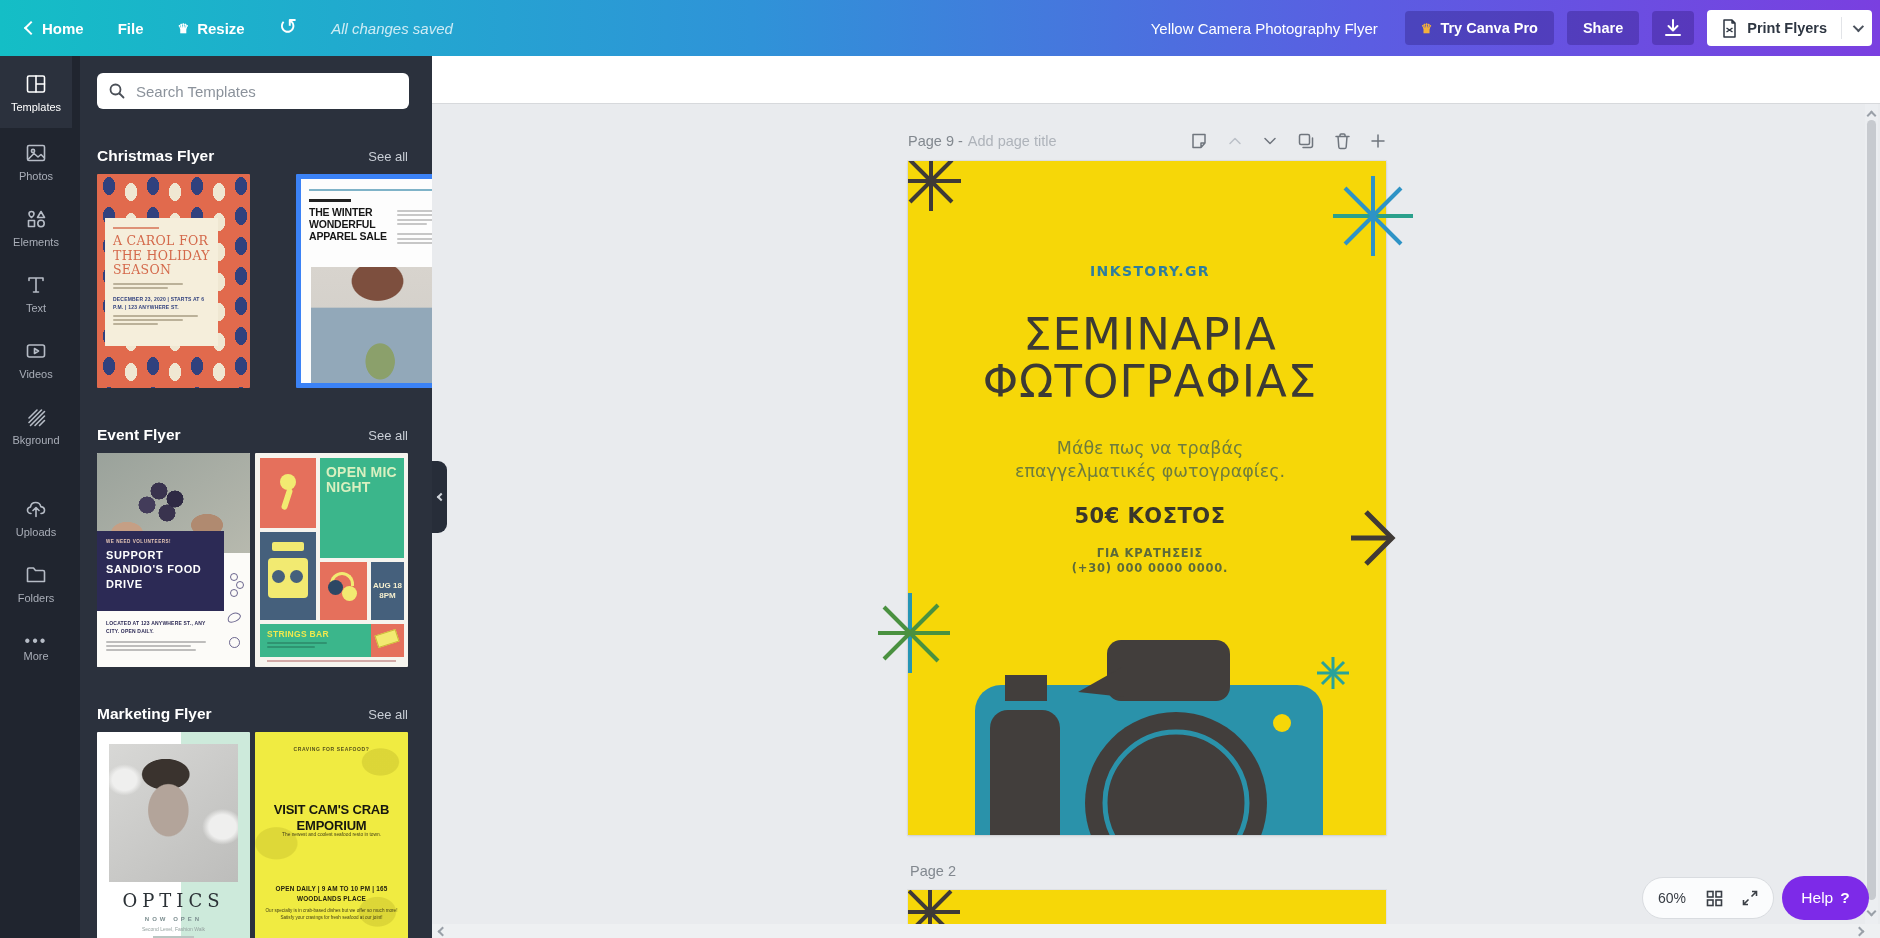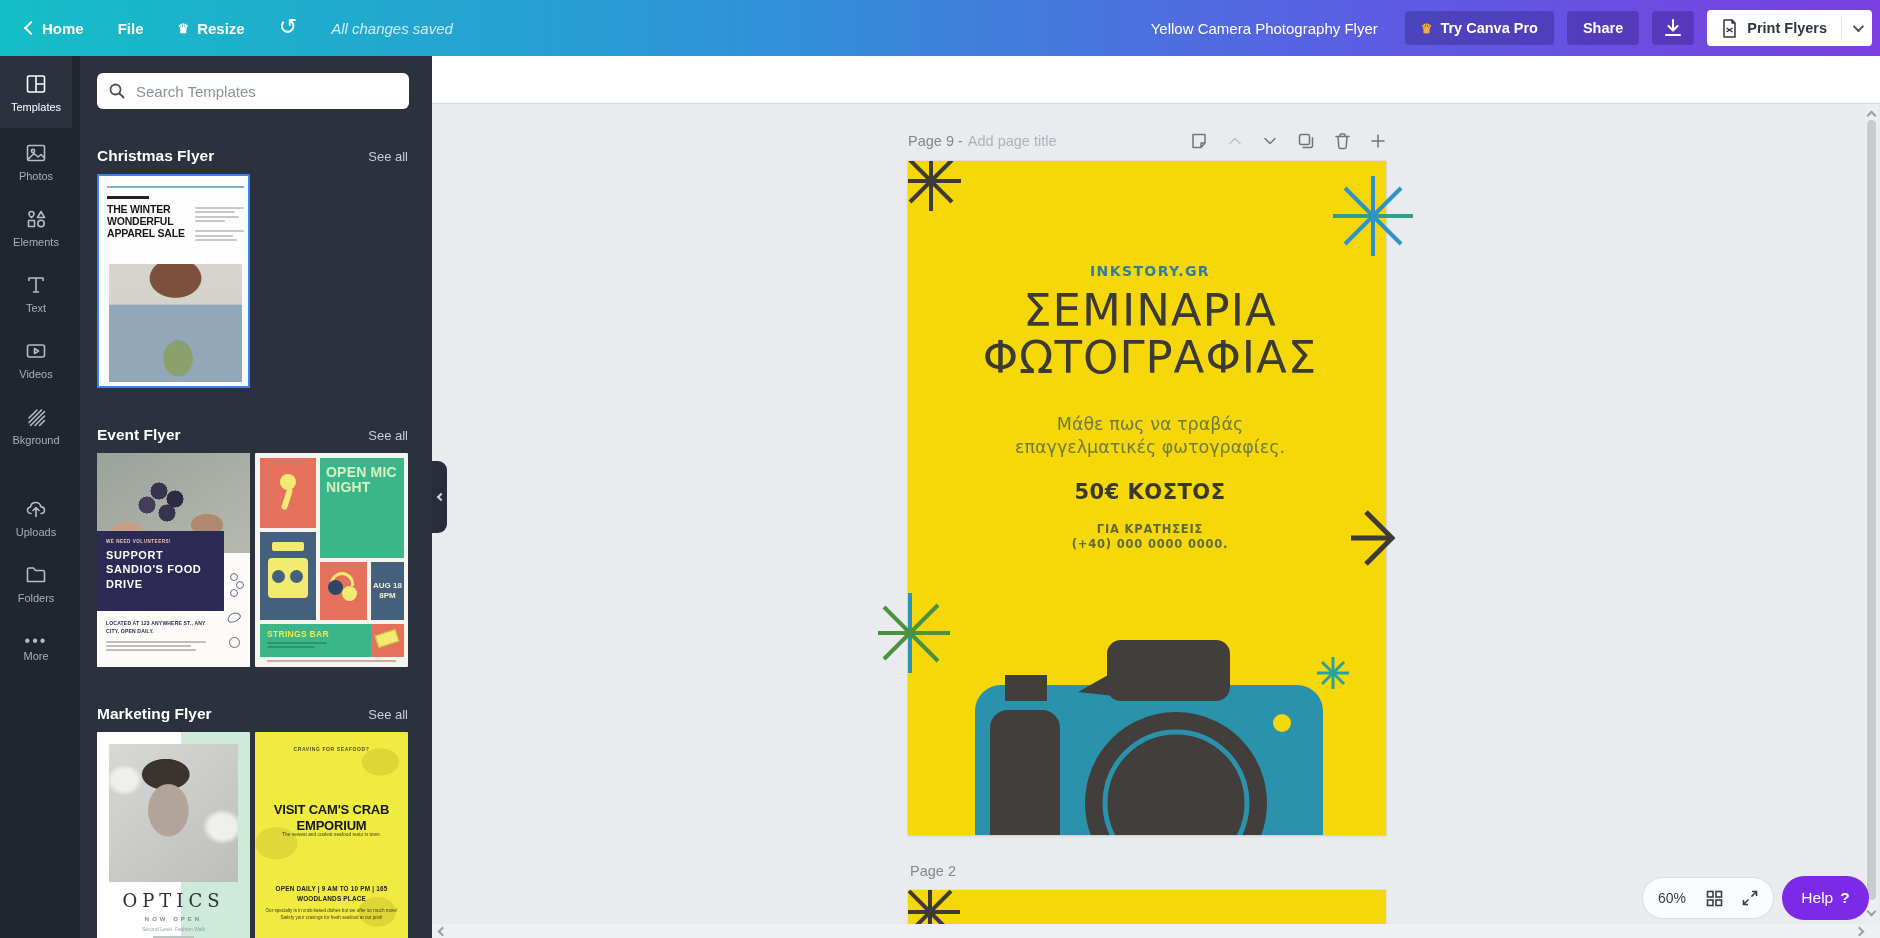--- a/index.html
+++ b/index.html
@@ -60,21 +60,21 @@
       radial-gradient(9px 13px at 12px 12px,#31417e 68%,transparent 70%),
       radial-gradient(9px 13px at 34px 18px,#efe7d2 68%,transparent 70%);
     background-size:44px 30px;}
   .carol-card{position:absolute;left:8px;top:44px;width:113px;height:128px;background:#f5eedb;padding:9px 8px;}
   .carol-kick{width:46px;height:2px;background:#d4694b;opacity:.7;margin-bottom:5px;}
   .carol-title{font-family:"DejaVu Serif","Liberation Serif",serif;font-size:12.5px;line-height:1.16;color:#d4694b;letter-spacing:.3px;}
   .carol-date{margin-top:6px;font-size:5px;font-weight:700;color:#31417e;line-height:1.6;letter-spacing:.2px;}
   .carol-fine .bl{height:2px;margin:2px 0;background:#8a7f63;}
 
   
-  .t-winter{background:#fdfdfd;border:2px solid #3b82f6;}
+  .t-winter{background:#fdfdfd;border:5px solid #3b82f6;margin-left:41px;}
   .win-line{position:absolute;left:8px;top:10px;width:137px;height:2px;background:#7fb3c8;}
   .win-kick{position:absolute;left:8px;top:20px;width:42px;height:3px;background:#222;}
   .win-title{position:absolute;left:8px;top:28px;width:82px;font-size:10.5px;font-weight:800;color:#161616;line-height:1.12;letter-spacing:-.2px;}
   .win-col{position:absolute;left:96px;top:28px;width:49px;}
   .win-col .bl{height:2px;margin:2.5px 0;background:#9a9a9a;}
   .win-photo{position:absolute;left:10px;top:88px;width:133px;height:118px;
     background:
       radial-gradient(42px 32px at 50% 12%,#7d4f3e 60%,transparent 63%),
       radial-gradient(26px 32px at 52% 80%,#8ba06b 55%,transparent 58%),
       linear-gradient(180deg,transparent 34%,#92a8b9 35%),
@@ -165,21 +165,21 @@
   .ph-icons svg{stroke:#6f757d;fill:none;stroke-width:1.5;stroke-linecap:round;stroke-linejoin:round;cursor:pointer;}
   .ph-icons svg.dim{stroke:#bcc1c8;}
 
   .page1{position:absolute;left:476px;top:57px;width:478px;height:674px;background:#f6d708;overflow:hidden;
          box-shadow:0 0 0 1px rgba(0,0,0,.04),0 1px 3px rgba(0,0,0,.10);}
   .overlayer{position:absolute;left:476px;top:57px;width:478px;height:674px;overflow:visible;pointer-events:none;z-index:5;}
   .overlayer svg{overflow:visible;}
 
   .fly-text{position:absolute;left:0;top:0;width:484px;text-align:center;font-family:"DejaVu Sans","Liberation Sans",sans-serif;}
   .fly-site{margin-top:102px;font-size:14px;font-weight:700;letter-spacing:1.4px;color:#2f7e9d;}
-  .fly-title{margin-top:9px;font-size:45px;font-weight:500;letter-spacing:1px;color:#3c3a35;line-height:1.04;}
+  .fly-title{margin-top:33px;font-size:45px;font-weight:500;letter-spacing:1px;color:#3c3a35;line-height:1.04;}
   .fly-sub{margin-top:31px;font-size:17.5px;color:#6e7c3e;line-height:1.32;}
   .fly-price{margin-top:21px;font-size:21px;font-weight:700;letter-spacing:.5px;color:#3a372b;}
   .fly-contact{margin-top:18px;font-size:11.5px;font-weight:600;letter-spacing:.8px;color:#5d6a39;line-height:1.34;}
 
   .page2-label{position:absolute;left:478px;top:759px;font-size:14.5px;color:#82888f;}
   .page2{position:absolute;left:476px;top:786px;width:478px;height:48px;background:#f6d708;overflow:hidden;
          box-shadow:0 0 0 1px rgba(0,0,0,.04);}
 
   
   .zoom-pill{position:absolute;left:1210px;top:773px;width:132px;height:42px;background:#fbfcfd;border:1px solid #d9dce0;
@@ -319,20 +319,36 @@
           <path d="M10.5 10.5 L14.5 14.5"></path>
         </svg>
       <input type="text" placeholder="Search Templates" style="">
     </div>
 
     <div class="sec-head">
       <span class="sec-title">Christmas Flyer</span>
       <span class="see-all">See all</span>
     </div>
     <div class="thumb-row">
+      <div class="thumb t-carol">
+        <div class="carol-card">
+          <div class="carol-kick"></div>
+          <div class="carol-title">A CAROL FOR THE HOLIDAY SEASON</div>
+          <div class="carol-fine" style="margin-top:5px;width:70px;">
+              <div class="bl" style="background:#8a7f63;height:2px;"></div>
+              <div class="bl" style="background:#8a7f63;height:2px;width:55px;"></div>
+            </div>
+          <div class="carol-date">DECEMBER 23, 2020 | STARTS AT 6 P.M. | 123 ANYWHERE ST.</div>
+          <div class="carol-fine" style="margin-top:4px;width:85px;">
+              <div class="bl"></div>
+              <div class="bl" style="width:70px;"></div>
+              <div class="bl" style="width:45px;"></div>
+            </div>
+        </div>
+      </div>
       <div class="thumb t-winter">
         <div class="win-line"></div>
         <div class="win-kick"></div>
         <div class="win-title">THE WINTER WONDERFUL APPAREL SALE</div>
         <div class="win-col">
             <div class="bl"></div>
             <div class="bl" style="width:40px;"></div>
             <div class="bl" style="width:44px;"></div>
             <div class="bl" style="width:30px;"></div>
             <div class="bl" style="margin-top:8px;"></div>
@@ -488,21 +504,21 @@
           <div>ΣΕΜΙΝΑΡΙΑ</div>
           <div>ΦΩΤΟΓΡΑΦΙΑΣ</div>
         </div>
         <div class="fly-sub">
           <div>Μάθε πως να τραβάς</div>
           <div>επαγγελματικές φωτογραφίες.</div>
         </div>
         <div class="fly-price">50€ ΚΟΣΤΟΣ</div>
         <div class="fly-contact">
           <div>ΓΙΑ ΚΡΑΤΗΣΕΙΣ</div>
-          <div>(+40) 000 0000 0000.</div>
+          <div>(+30) 000 0000 0000.</div>
         </div>
       </div>
     </div>
 
     <div class="overlayer">
       <svg width="478" height="674" viewBox="0 0 478 674">
 
         <g stroke-width="4">
           <line x1="465" y1="15" x2="465" y2="95" stroke="#2e93c6"></line>
           <line x1="425" y1="55" x2="505" y2="55" stroke="#2ba08c"></line>

